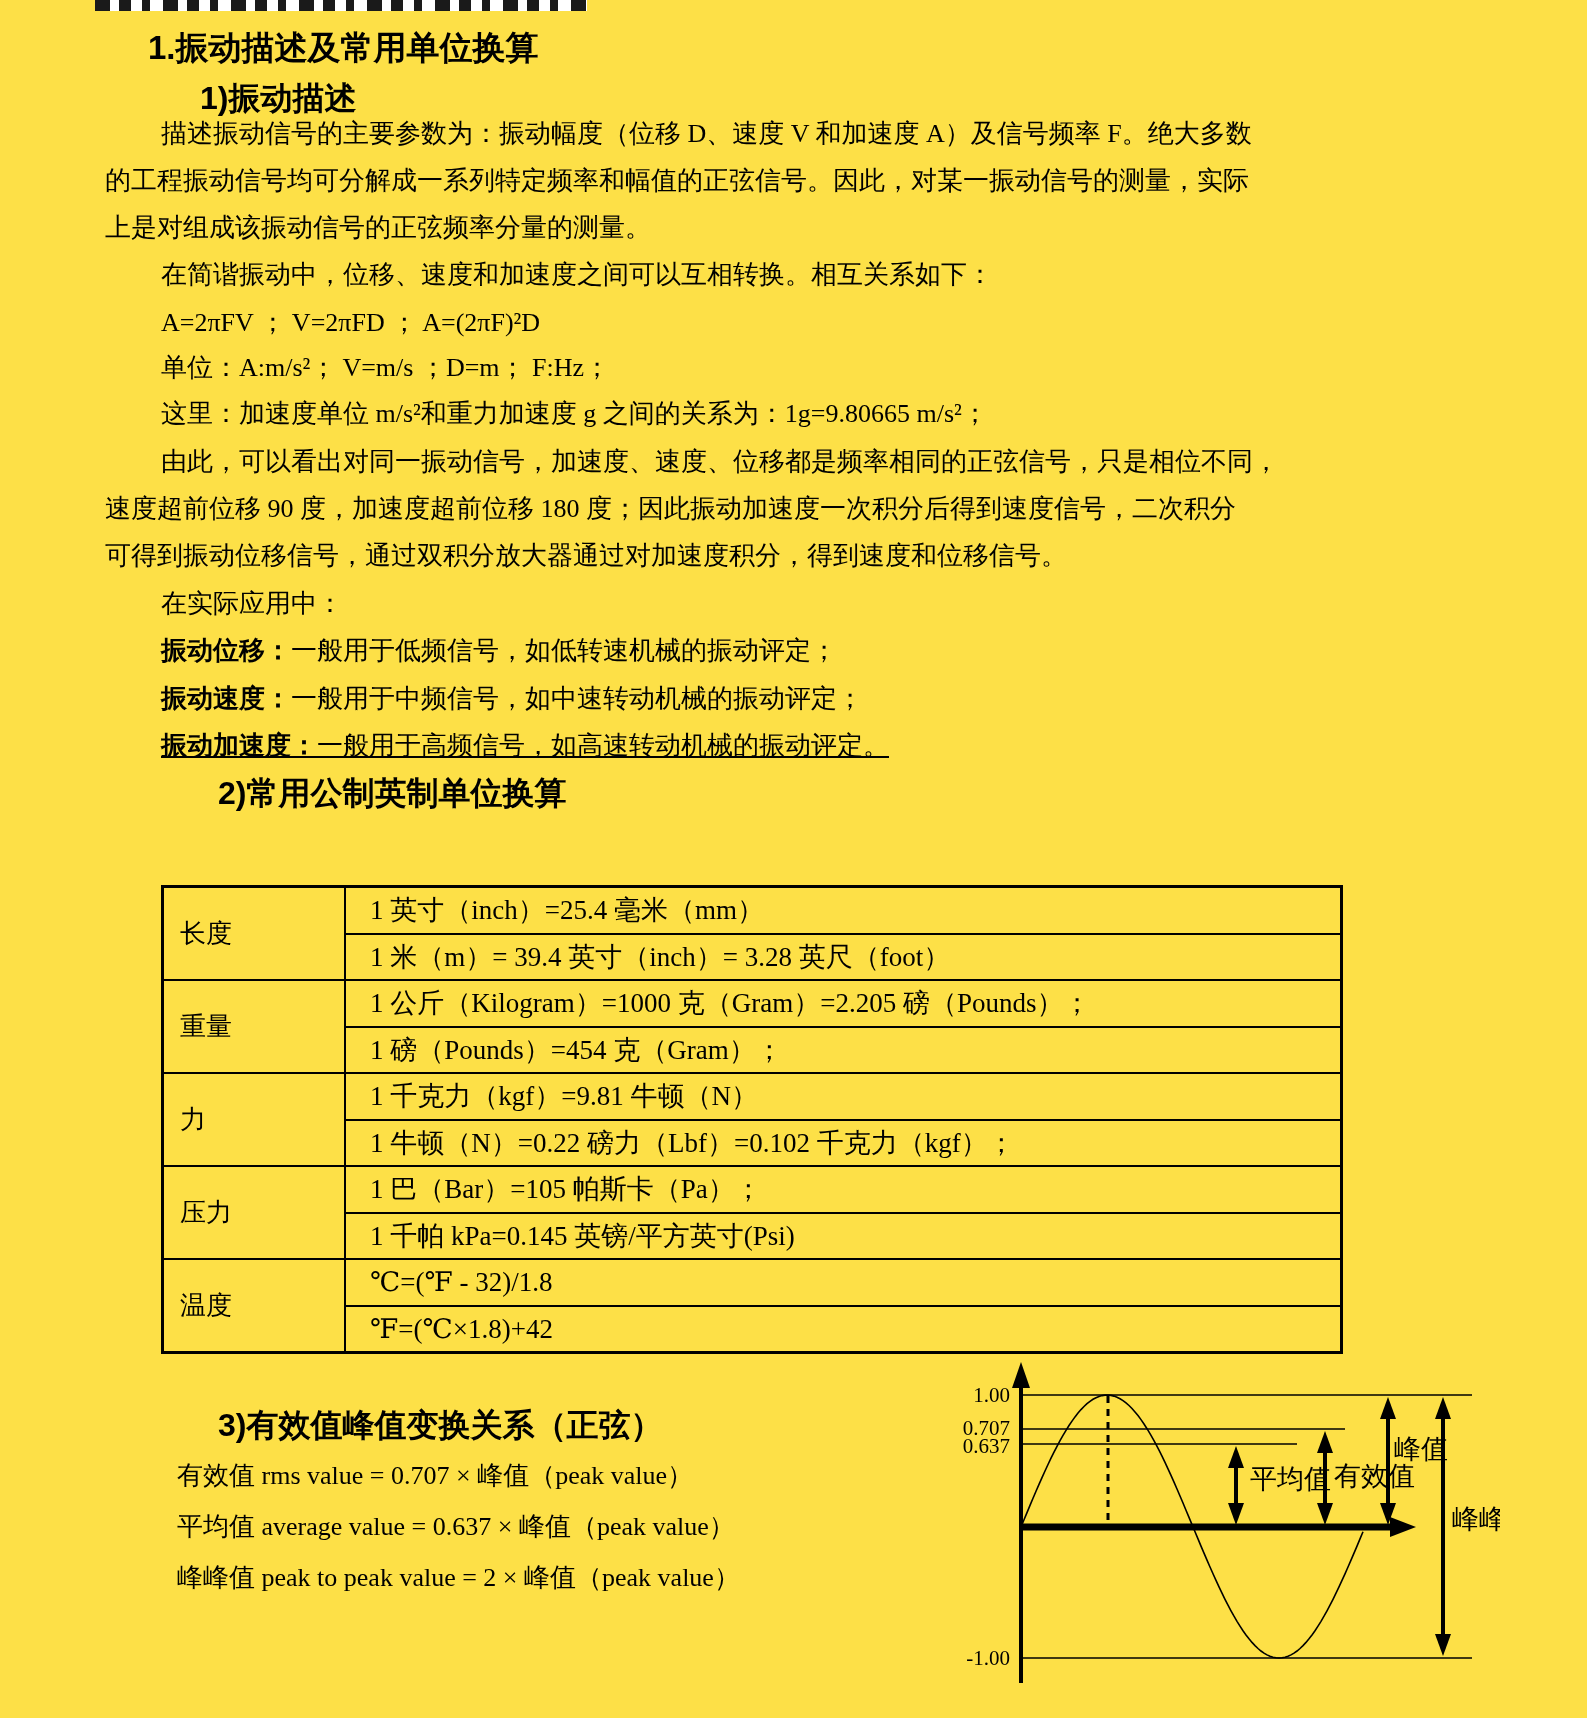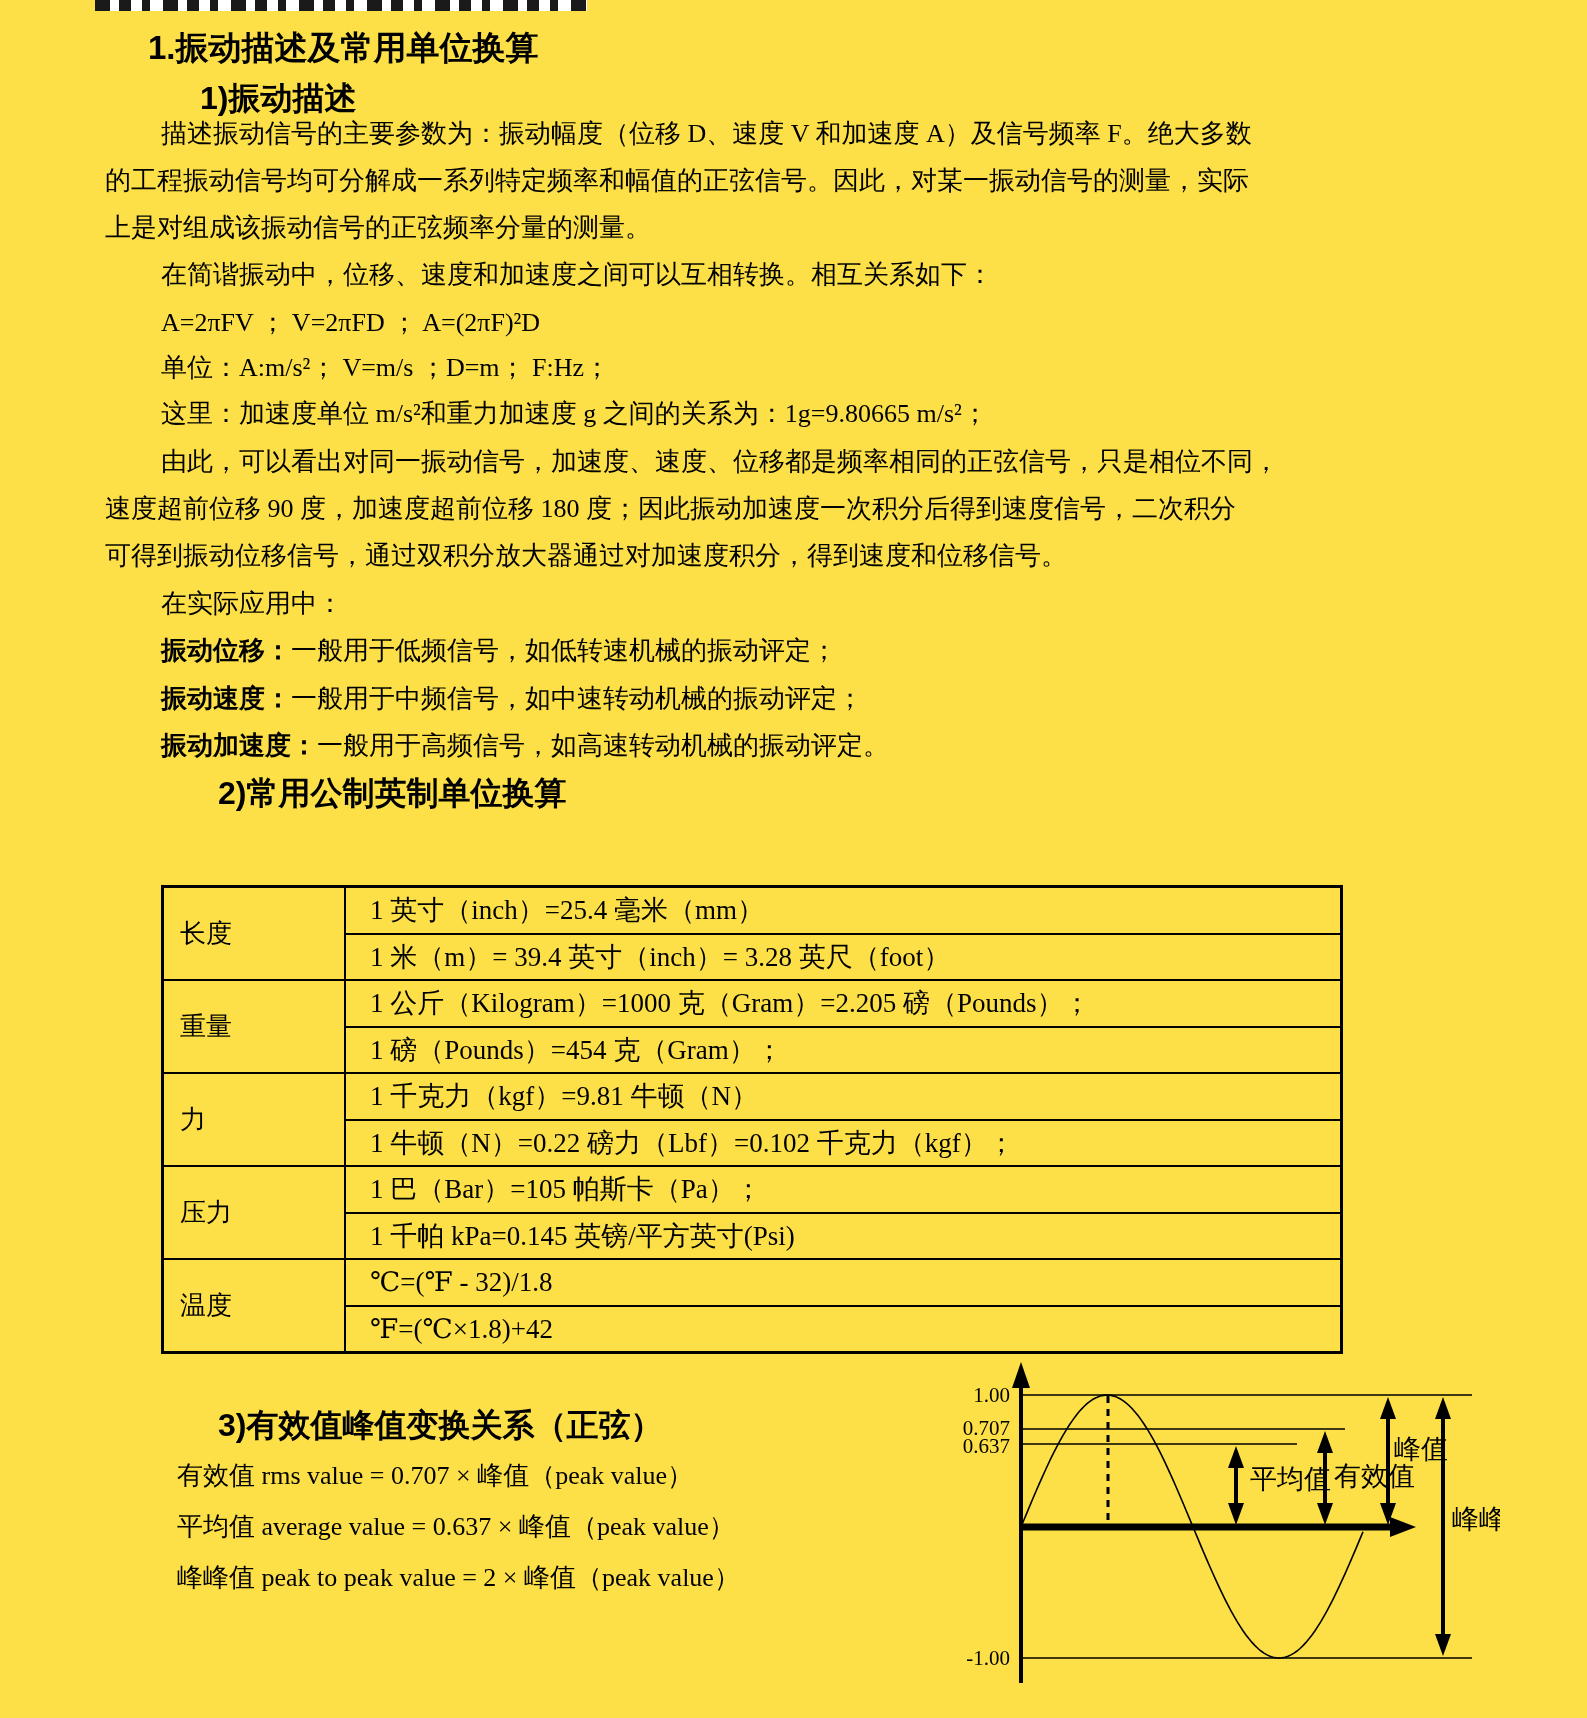--- a/index.html
+++ b/index.html
@@ -47,21 +47,21 @@
   <div class="abs body" style="left:105px;top:491px;">速度超前位移 90 度，加速度超前位移 180 度；因此振动加速度一次积分后得到速度信号，二次积分</div>
   <div class="abs body" style="left:105px;top:538px;">可得到振动位移信号，通过双积分放大器通过对加速度积分，得到速度和位移信号。</div>
   <div class="abs body" style="left:161px;top:586px;">在实际应用中：</div>
 
   <div class="abs body" style="left:161px;top:633px;">
     <span class="blabel">振动位移：</span><span>一般用于低频信号，如低转速机械的振动评定；</span>
   </div>
   <div class="abs body" style="left:161px;top:681px;">
     <span class="blabel">振动速度：</span><span>一般用于中频信号，如中速转动机械的振动评定；</span>
   </div>
-  <div class="abs body" style="left:161px;top:728px;">
+  <div class="abs body" style="left:161px;top:728px;text-decoration:underline;">
     <span class="blabel">振动加速度：</span><span>一般用于高频信号，如高速转动机械的振动评定。</span>
   </div>
 
   <div class="abs h h2" style="left:218px;top:772px;">2)常用公制英制单位换算</div>
 
   <table class="conv">
     <tbody>
         <tr>
       <td class="cat" rowspan="2">长度</td>
       <td>1 英寸（inch）=25.4 毫米（mm）</td>

